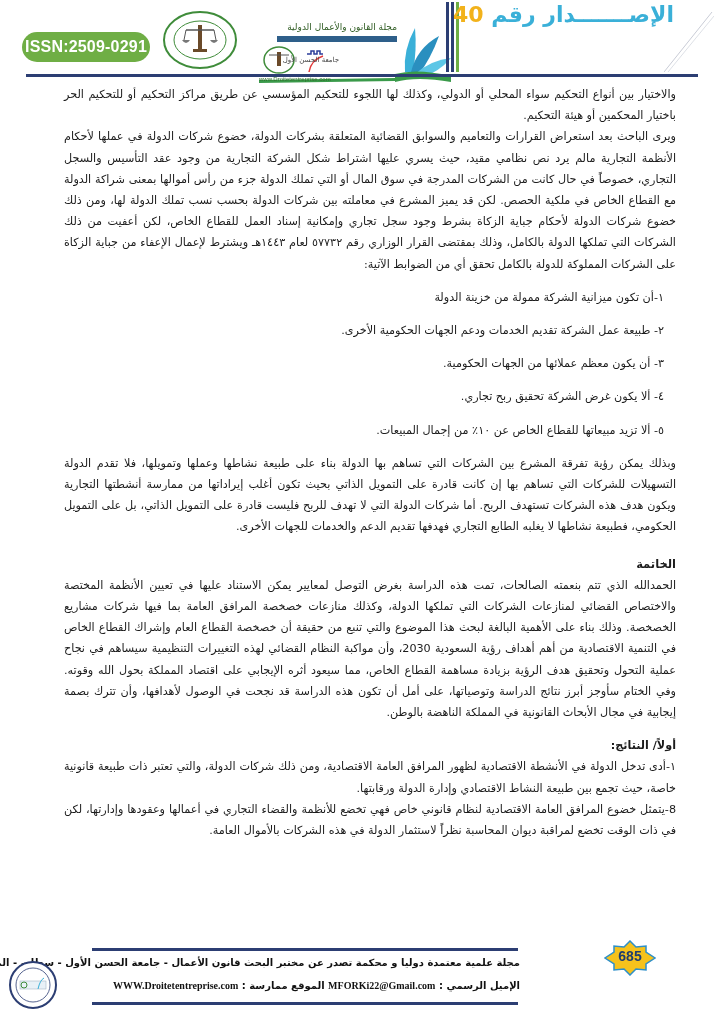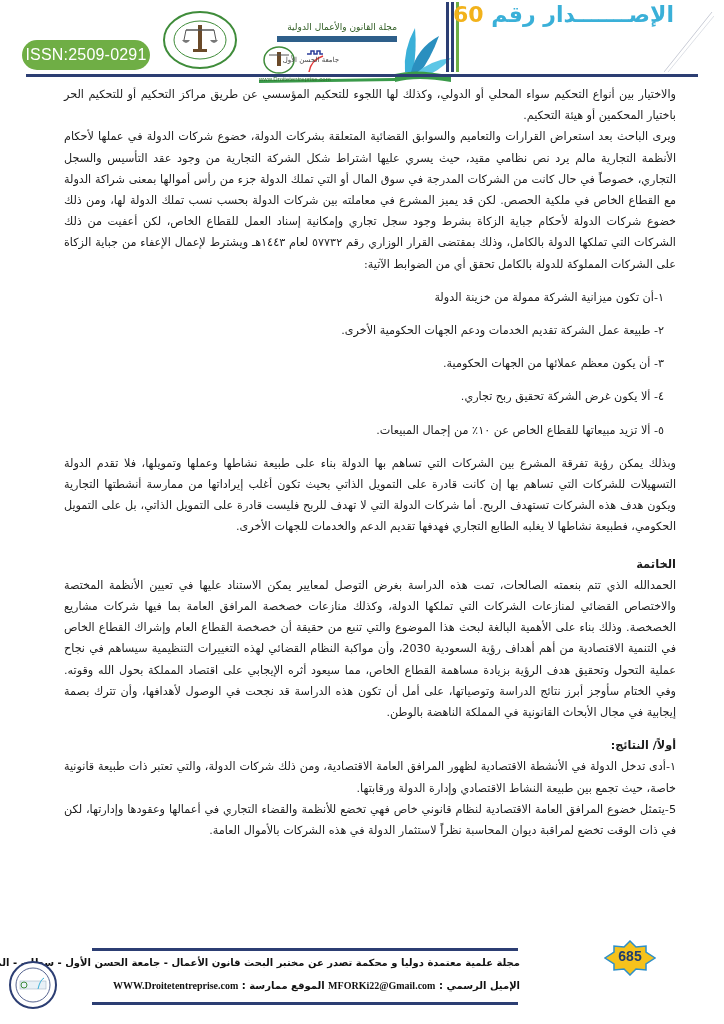--- a/index.html
+++ b/index.html
@@ -1,20 +1,20 @@
 <!DOCTYPE html>
 <html><head>
 <meta charset="utf-8">
 <style>
   html, body { margin: 0; padding: 0; background: #ffffff; }
   body { width: 724px; height: 1024px; position: relative; overflow: hidden; font-family: "DejaVu Sans", sans-serif; color: #1a1a1a; }
 
   
   .header { position: absolute; left: 0; top: 0; width: 724px; height: 80px; }
-  .issn { position: absolute; left: 22px; top: 40px; width: 128px; height: 30px; border-radius: 16px; background: #6fae45; color: #fff; font-family: "Liberation Sans", sans-serif; font-size: 16px; font-weight: normal; line-height: 30px; text-align: center; letter-spacing: 0.2px; }
+  .issn { position: absolute; left: 22px; top: 32px; width: 128px; height: 30px; border-radius: 16px; background: #6fae45; color: #fff; font-family: "Liberation Sans", sans-serif; font-size: 16px; font-weight: bold; line-height: 30px; text-align: center; letter-spacing: 0.2px; }
   .lab-logo { position: absolute; left: 160px; top: 10px; width: 80px; height: 60px; }
   .journal-logo { position: absolute; left: 255px; top: 4px; width: 200px; height: 68px; margin-top: 16px; }
   .journal-logo .jtitle { position: absolute; right: 58px; top: 2px; font-size: 9px; color: #2f5c23; white-space: nowrap; direction: rtl; }
   .journal-logo .jband { position: absolute; right: 58px; top: 16px; width: 120px; height: 6px; background: #2e5f8a; }
   .journal-logo .jurl { position: absolute; left: 4px; top: 56px; font-size: 6px; color: #2f6e2a; font-family: "Liberation Sans", sans-serif; }
   .vbars { position: absolute; left: 446px; top: 2px; width: 16px; height: 70px; }
   .vbars span { position: absolute; top: 0; width: 3px; height: 70px; }
   .issue-line { position: absolute; right: 50px; top: 2px; font-size: 22px; font-weight: bold; color: #3ab0d8; direction: rtl; white-space: nowrap; }
   .issue-line .num { color: #f2b21b; }
   .date-line { position: absolute; right: 58px; top: 36px; font-size: 25px; font-weight: bold; color: #111; direction: rtl; white-space: nowrap; font-family: "DejaVu Sans", sans-serif; }
@@ -79,21 +79,21 @@
   </div>
 
   <div class="vbars">
     <span style="left:0;background:#2c3e73;"></span>
     <span style="left:5px;background:#2c3e73;"></span>
     <span style="left:10px;background:#6fae45;"></span>
   </div>
 
   <div class="issue-line">
     <span>الإصـــــــدار رقم</span>
-    <span class="num">60</span>
+    <span class="num">40</span>
   </div>
 
   <svg class="diag" viewBox="0 0 50 66">
     <line x1="0" y1="64" x2="48" y2="4" stroke="#c9ccd6" stroke-width="1"></line>
     <line x1="4" y1="64" x2="50" y2="8" stroke="#dde0e6" stroke-width="1"></line>
   </svg>
 
   <div class="header-rule"></div>
 </div>
 
@@ -110,21 +110,21 @@
   </div>
 
   <p>وبذلك يمكن رؤية تفرقة المشرع بين الشركات التي تساهم بها الدولة بناء على طبيعة نشاطها وعملها وتمويلها، فلا تقدم الدولة التسهيلات للشركات التي تساهم بها إن كانت قادرة على التمويل الذاتي بحيث تكون أغلب إيراداتها من ممارسة أنشطتها التجارية ويكون هدف هذه الشركات تستهدف الربح. أما شركات الدولة التي لا تهدف للربح فليست قادرة على التمويل الذاتي، بل على التمويل الحكومي، فطبيعة نشاطها لا يغلبه الطابع التجاري فهدفها تقديم الدعم والخدمات للجهات الأخرى.</p>
 
   <div class="gap"></div>
   <p class="title-center">الخاتمة</p>
   <p>الحمدالله الذي تتم بنعمته الصالحات، تمت هذه الدراسة بغرض التوصل لمعايير يمكن الاستناد عليها في تعيين الأنظمة المختصة والاختصاص القضائي لمنازعات الشركات التي تملكها الدولة، وكذلك منازعات خصخصة المرافق العامة بما فيها شركات مشاريع الخصخصة. وذلك بناء على الأهمية البالغة لبحث هذا الموضوع والتي تنبع من حقيقة أن خصخصة القطاع العام وإشراك القطاع الخاص في التنمية الاقتصادية من أهم أهداف رؤية السعودية 2030، وأن مواكبة النظام القضائي لهذه التغييرات التنظيمية سيساهم في نجاح عملية التحول وتحقيق هدف الرؤية بزيادة مساهمة القطاع الخاص، مما سيعود أثره الإيجابي على اقتصاد المملكة بحول الله وقوته.  وفي الختام سأوجز أبرز نتائج الدراسة وتوصياتها، على أمل أن تكون هذه الدراسة قد نجحت في الوصول لأهدافها، وأن تترك بصمة إيجابية في مجال الأبحاث القانونية في المملكة الناهضة بالوطن.</p>
 
   <p class="subhead">أولاً/ النتائج:</p>
   <p>١-أدى تدخل الدولة في الأنشطة الاقتصادية لظهور المرافق العامة الاقتصادية، ومن ذلك شركات الدولة، والتي تعتبر ذات طبيعة قانونية خاصة، حيث تجمع بين طبيعة النشاط الاقتصادي وإدارة الدولة ورقابتها.</p>
-  <p>5-يتمثل خضوع المرافق العامة الاقتصادية لنظام قانوني خاص فهي تخضع للأنظمة والقضاء التجاري في أعمالها وعقودها وإدارتها، لكن في ذات الوقت تخضع لمراقبة ديوان المحاسبة نظراً لاستثمار الدولة في هذه الشركات بالأموال العامة.</p>
+  <p>8-يتمثل خضوع المرافق العامة الاقتصادية لنظام قانوني خاص فهي تخضع للأنظمة والقضاء التجاري في أعمالها وعقودها وإدارتها، لكن في ذات الوقت تخضع لمراقبة ديوان المحاسبة نظراً لاستثمار الدولة في هذه الشركات بالأموال العامة.</p>
 </div>
 
 <div class="footer">
   <div class="f-rule" style="top:18px;"></div>
   <div class="f-text1">مجلة علمية معتمدة  دوليا و محكمة تصدر عن مختبر البحث قانون الأعمال - جامعة الحسن الأول - سطات - المغرب</div>
   <div class="f-text2">
     <span>الإميل الرسمي :</span>
     <span class="ltr">MFORKi22@Gmail.com</span>
     <span>الموقع ممارسة :</span>
     <span class="ltr">WWW.Droitetentreprise.com</span>

